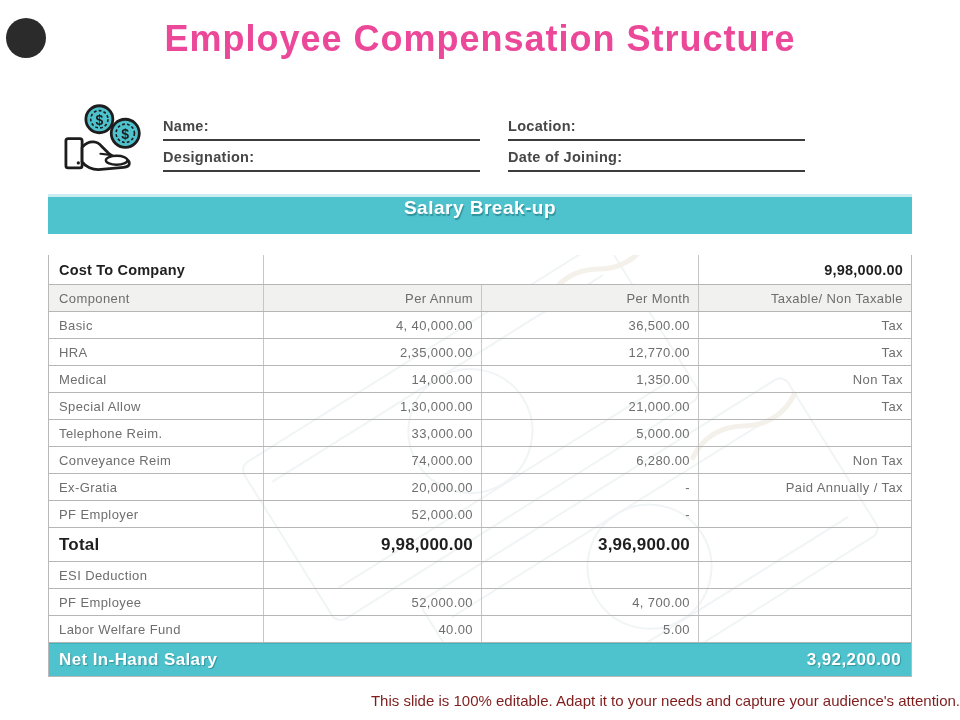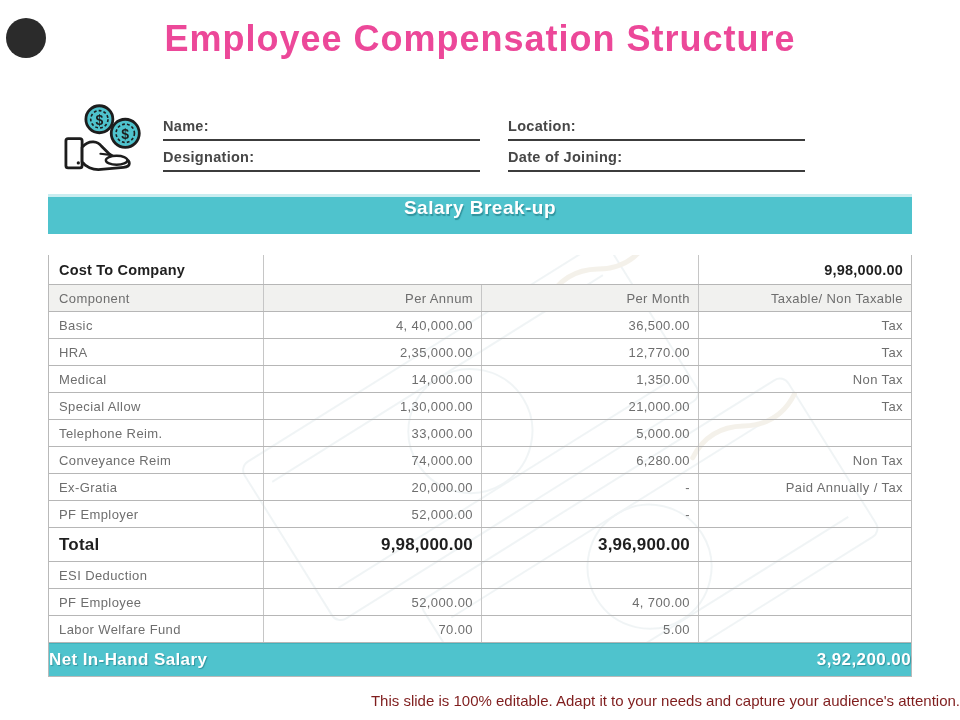--- a/index.html
+++ b/index.html
@@ -32,21 +32,21 @@
          font-size:13px; color:#6e6e6e; letter-spacing:.4px; }
   .row > div { height:100%; display:flex; align-items:center; overflow:hidden; white-space:nowrap; }
   .row > div + div { border-left:1px solid #c6c6c6; }
   .c1 { padding-left:10px; }
   .c2, .c3, .c4 { justify-content:flex-end; padding-right:8px; }
   .row.cost { grid-template-columns:214px 435px 213px; height:30px;
               font-size:14.5px; font-weight:700; color:#1f1f1f; letter-spacing:.2px; }
   .row.colhead { background:#f1f1ef; }
   .row.total { height:34px; font-size:17px; font-weight:700; color:#1f1f1f; letter-spacing:.2px; }
   .row.net { height:33px; background:#4fc3cd; border-bottom:none; display:flex;
-             justify-content:space-between; padding:0 0; align-items:center;
+             justify-content:space-between; padding:0 10px; align-items:center;
              border-top:1px solid #3fb3bd; }
   .row.net span { color:#ffffff; font-size:17px; font-weight:700; letter-spacing:.4px;
                   text-shadow:1px 1px 1px rgba(42,138,148,.8); }
 
   .footer { position:absolute; left:0; right:0; top:692px; text-align:right;
             font-size:15px; color:#7f1d1d; }
 </style>
 </head>
 <body>
 
@@ -186,21 +186,21 @@
         <div class="c4"></div>
       </div>
       <div class="row">
         <div class="c1">PF Employee</div>
         <div class="c2">52,000.00</div>
         <div class="c3">4, 700.00</div>
         <div class="c4"></div>
       </div>
       <div class="row">
         <div class="c1">Labor Welfare Fund</div>
-        <div class="c2">70.00</div>
+        <div class="c2">40.00</div>
         <div class="c3">5.00</div>
         <div class="c4"></div>
       </div>
 
       <div class="row net">
         <span>Net In-Hand Salary</span>
         <span>3,92,200.00</span>
       </div>
 
     </div>

